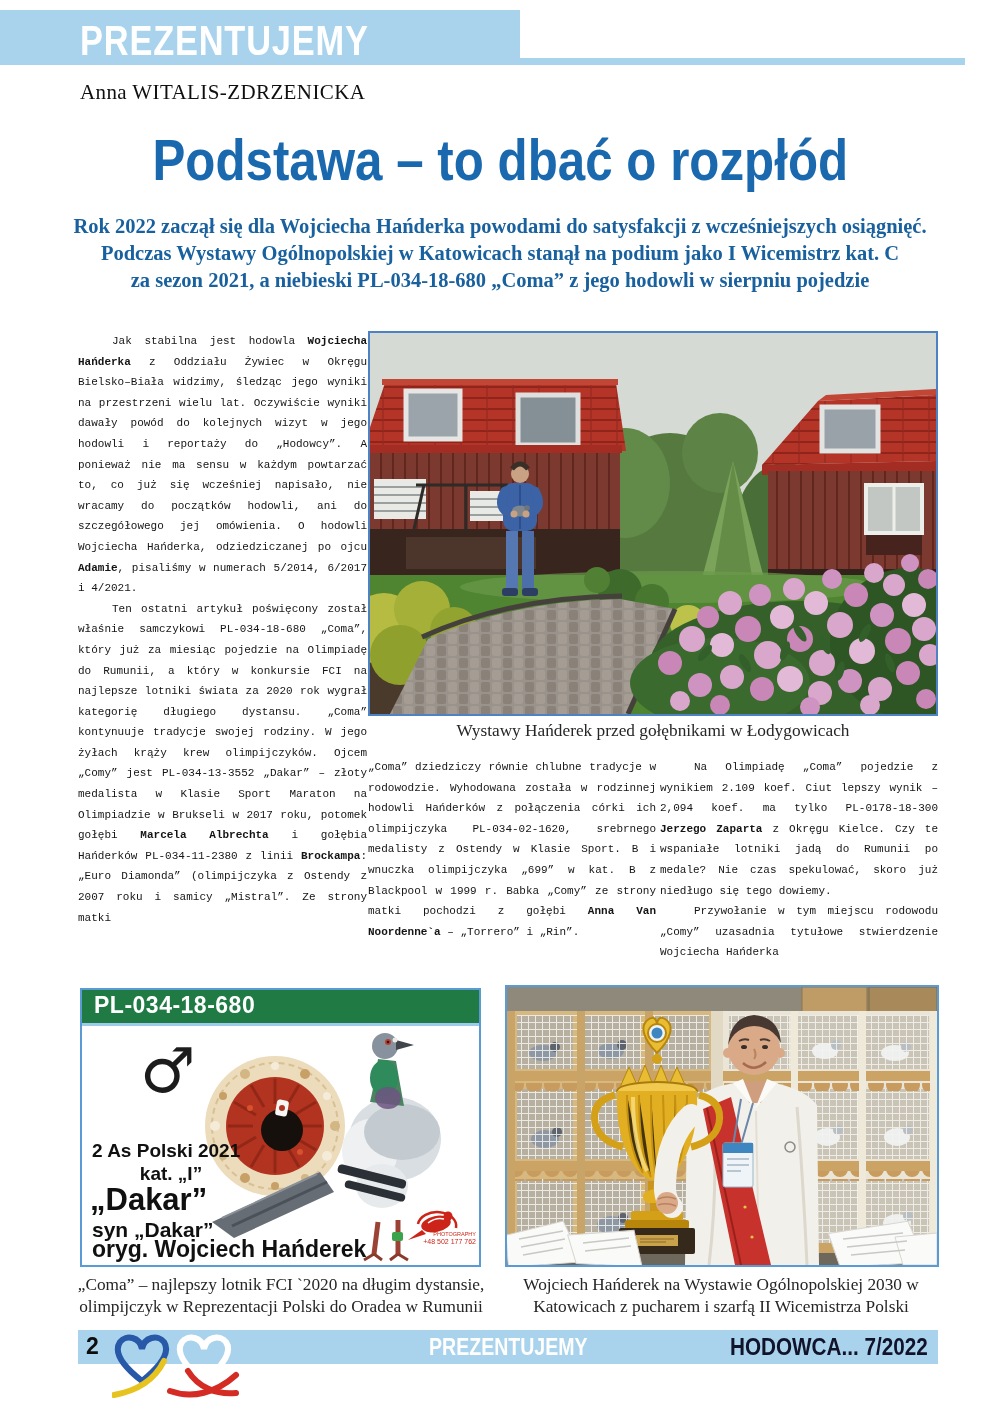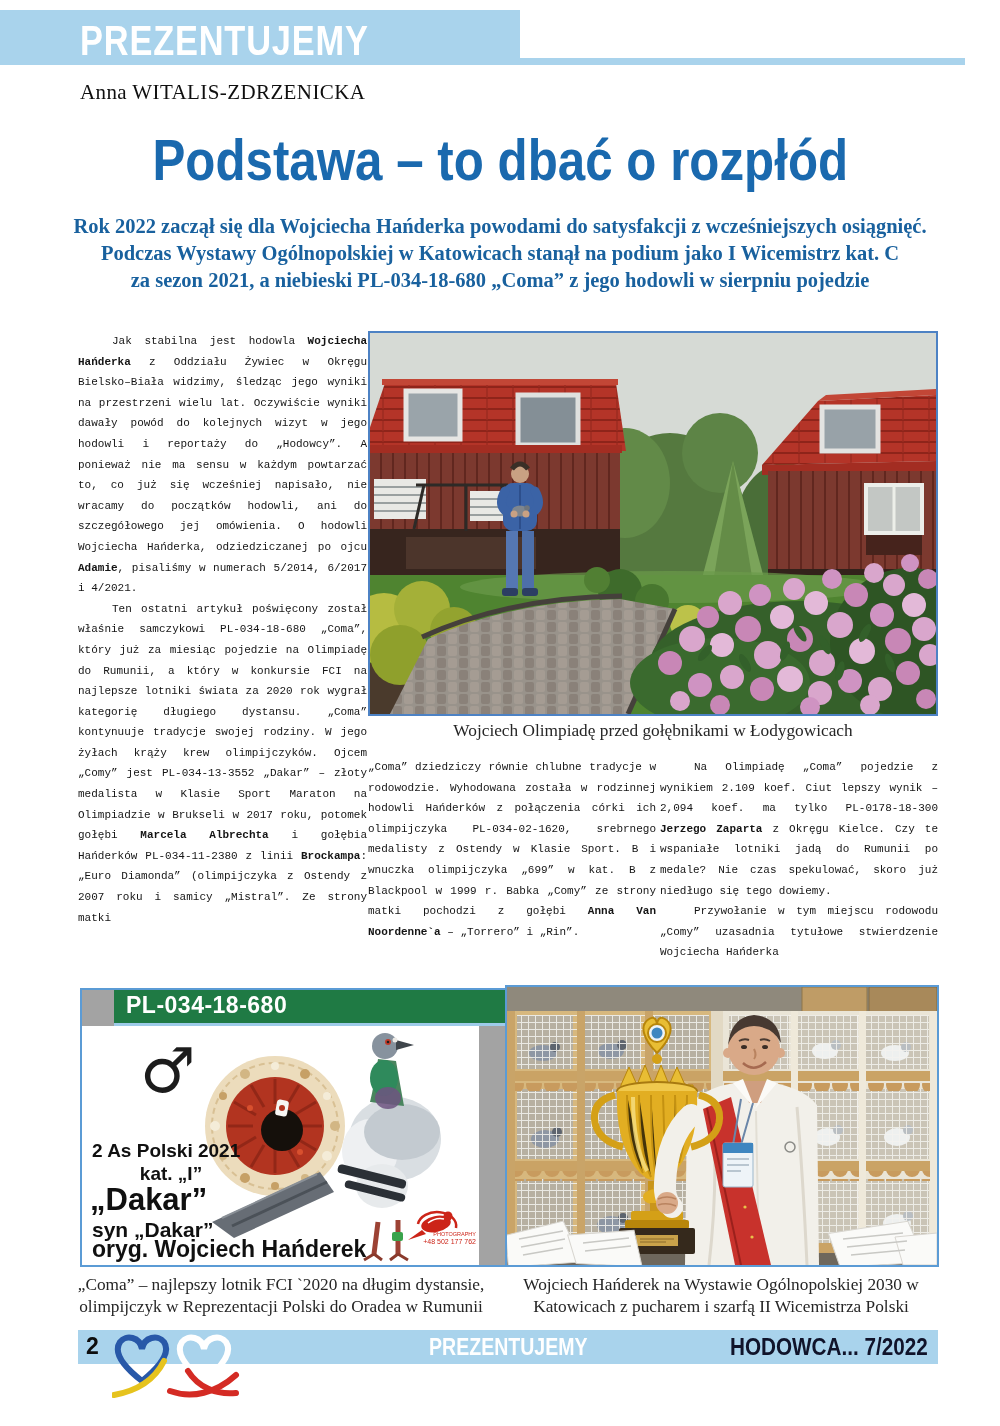--- a/index.html
+++ b/index.html
@@ -36,21 +36,21 @@
   #photo-top{left:368px;top:331px;width:566px;height:381px;}
   #photo-right{left:505px;top:985px;width:430px;height:278px;border-color:#5b9bd5;}
   .photo-frame svg{display:block;width:100%;height:100%;}
 
   .caption{position:absolute;text-align:center;font-size:17.3px;line-height:21.5px;color:#262626;}
   #caption-top{left:368px;top:720px;width:570px;}
   #caption-left{left:72px;top:1274px;width:418px;}
   #caption-right{left:503px;top:1274px;width:436px;}
 
   
-  .card{position:absolute;left:80px;top:988px;width:397px;height:275px;border:2px solid #5b9bd5;background:#a3a3a3;padding-left:32px;}
+  .card{position:absolute;left:80px;top:988px;width:397px;height:275px;border:2px solid #5b9bd5;background:#a3a3a3;}
   .card-green{height:33px;background:#1f7a44;border-bottom:3px solid #9ecbe9;}
   .card-ring{font-family:"Liberation Sans",sans-serif;font-weight:bold;font-size:23px;color:#ffffff;
         padding:2px 0 0 12px;letter-spacing:.5px;}
   .card-svg{position:absolute;left:0;top:36px;width:397px;height:239px;}
   .card-label{position:absolute;font-family:"Liberation Sans",sans-serif;font-weight:bold;color:#101010;white-space:nowrap;}
   #male-symbol{left:58px;top:44px;font-size:62px;font-weight:normal;color:#1c1c1c;
         font-family:"DejaVu Sans",sans-serif;}
   #award1{left:10px;top:150px;font-size:19px;}
   #award2{left:10px;top:173px;width:158px;text-align:center;font-size:19px;}
   #bird-name{left:8px;top:192px;font-size:31px;}
@@ -251,21 +251,21 @@
         <circle cx="157" cy="175" r="2.8" fill="#6e757d"></circle>
         <circle cx="144" cy="181" r="3.5" fill="#c9a183"></circle>
           <circle cx="156" cy="181" r="3.5" fill="#c9a183"></circle>
         <rect x="136" y="198" width="12" height="58" fill="#5577b2"></rect>
         <rect x="152" y="198" width="12" height="58" fill="#4d6fa9"></rect>
         <rect x="132" y="255" width="16" height="8" rx="3" fill="#2c3e63"></rect>
         <rect x="152" y="255" width="16" height="8" rx="3" fill="#2c3e63"></rect>
       </g>
     </svg>
   </div>
-  <div id="caption-top" class="caption">Wojciech Olimpiadę przed gołębnikami w Łodygowicach</div>
+  <div id="caption-top" class="caption">Wystawy Hańderek przed gołębnikami w Łodygowicach</div>
 
   <div class="card">
     <div class="card-green">
       <div class="card-ring">PL-034-18-680</div>
     </div>
     <svg class="card-svg" viewBox="0 0 397 239">
       <rect width="397" height="239" fill="#ffffff"></rect>
       <g>
         <circle cx="193" cy="100" r="70" fill="#ecdcbc"></circle>
         <circle cx="193" cy="100" r="63" fill="none" stroke="#d8c094" stroke-width="2" stroke-dasharray="6 4"></circle>

